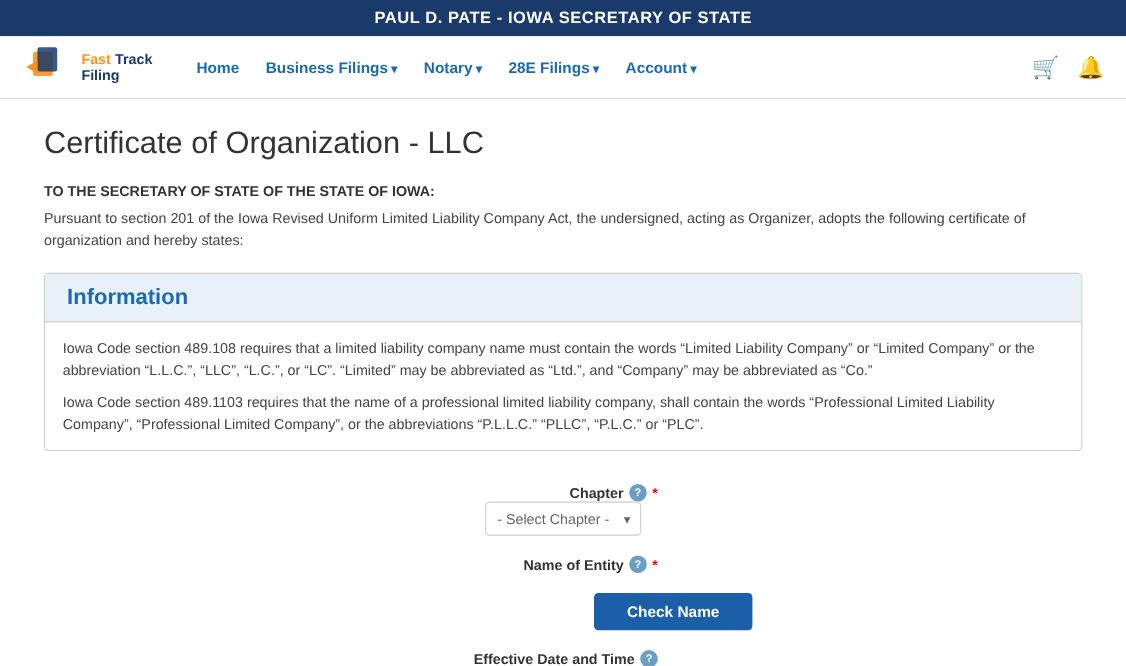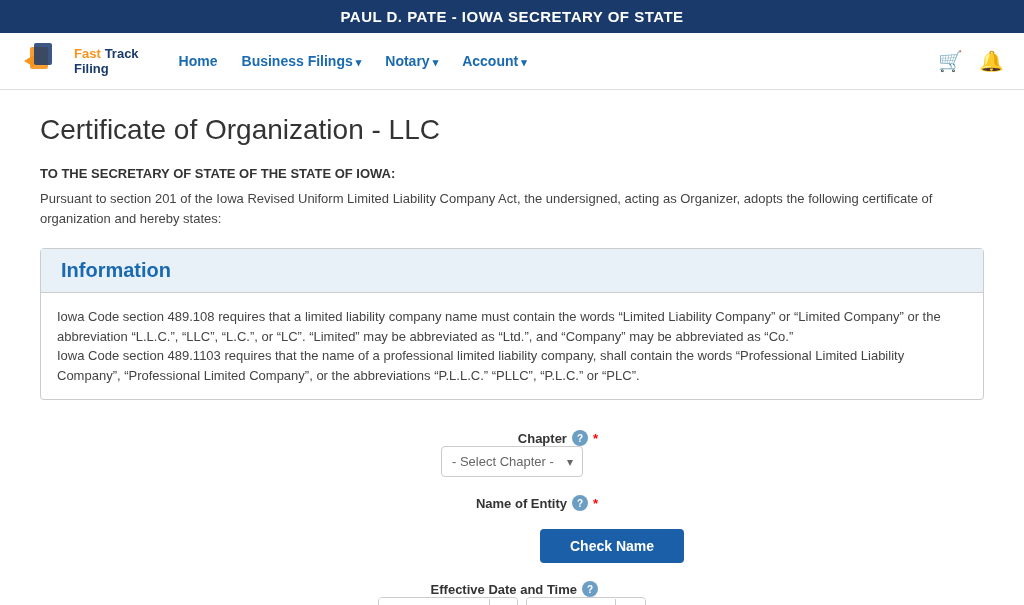--- a/index.html
+++ b/index.html
@@ -100,21 +100,21 @@
       color: #1a6ab1;
       font-weight: bold;
       font-size: 20px;
     }
     .info-box-body {
       padding: 14px 16px;
       font-size: 13px;
       color: #444;
       line-height: 1.5;
     }
-    .info-box-body p + p { }
+    .info-box-body p + p { margin-top: 10px; }
 
     
     .form-section {
       padding: 10px 0;
     }
     .form-row {
       display: flex;
       align-items: center;
       margin-bottom: 18px;
       padding: 0 10px;
@@ -280,20 +280,24 @@
   <div class="nav-links">
     <a class="nav-item" href="#">
       <span>Home</span>
     </a>
     <a class="nav-item" href="#">
       <span>Business Filings</span>
       <span class="chevron"></span>
     </a>
     <a class="nav-item" href="#">
       <span>Notary</span>
+      <span class="chevron"></span>
+    </a>
+    <a class="nav-item" href="#">
+      <span>28E Filings</span>
       <span class="chevron"></span>
     </a>
     <a class="nav-item" href="#">
       <span>Account</span>
       <span class="chevron"></span>
     </a>
   </div>
 
   <div class="nav-icons">
     <button class="nav-icon-btn" title="Cart">

